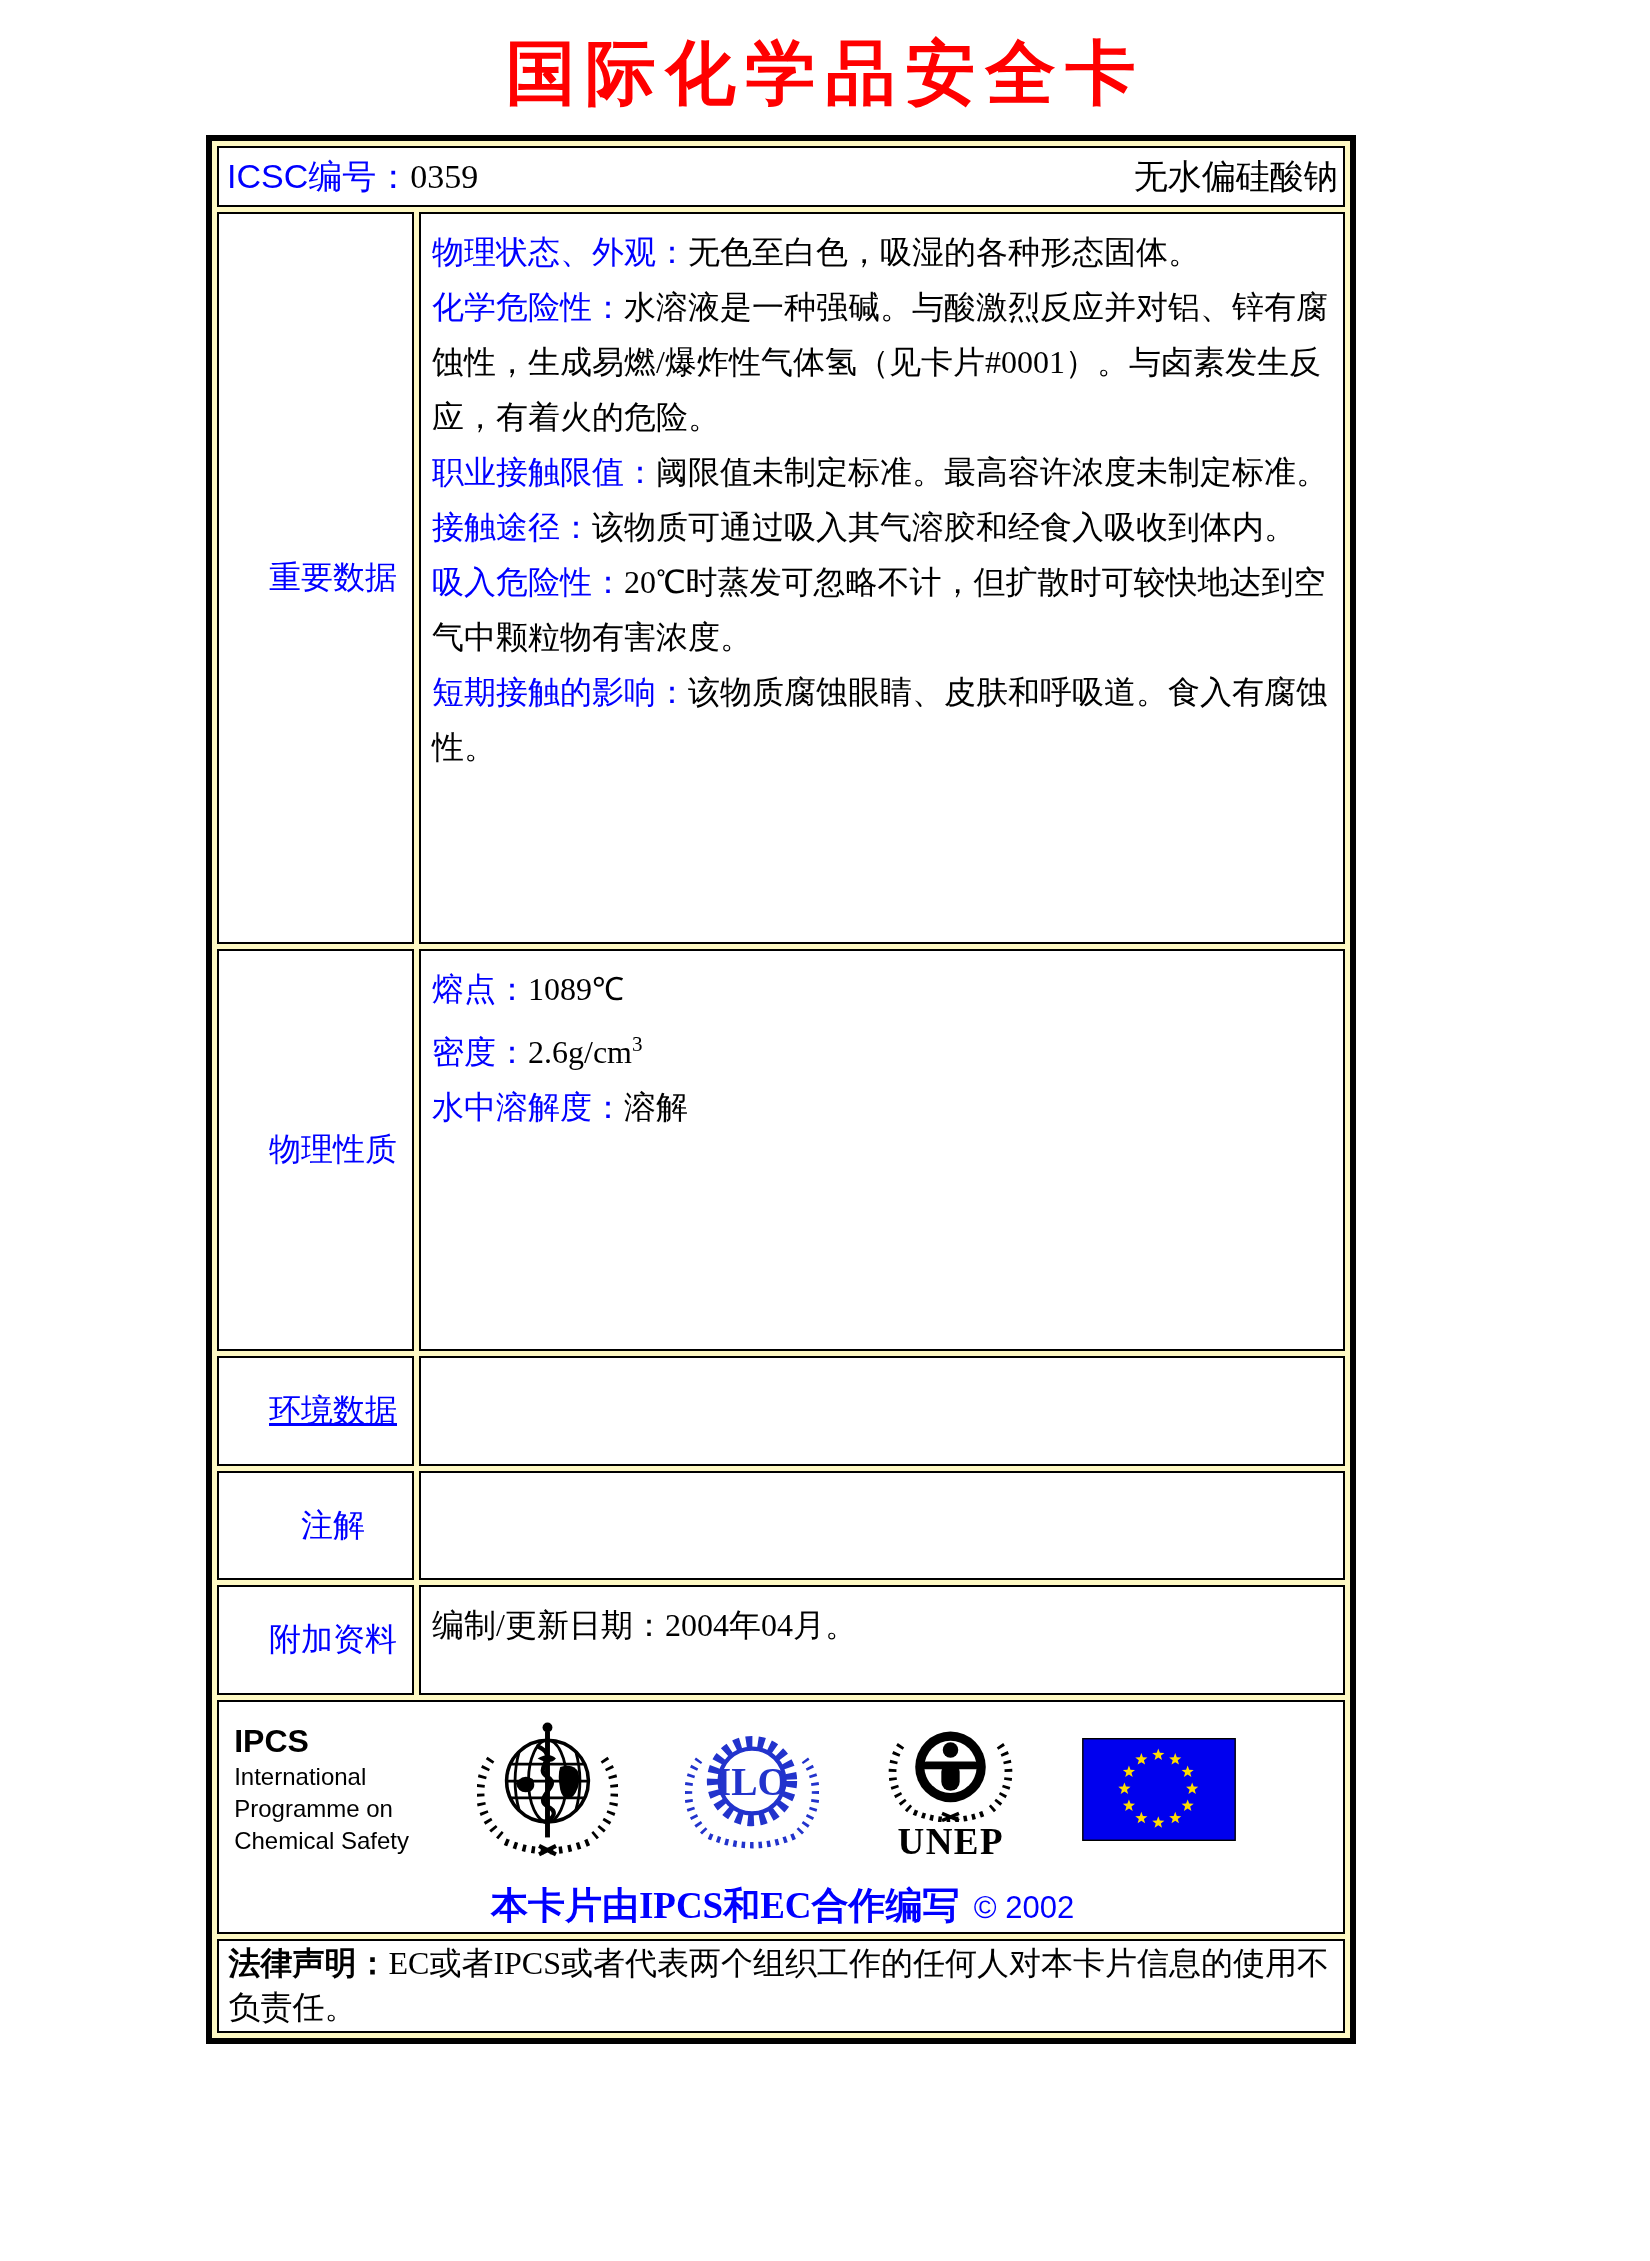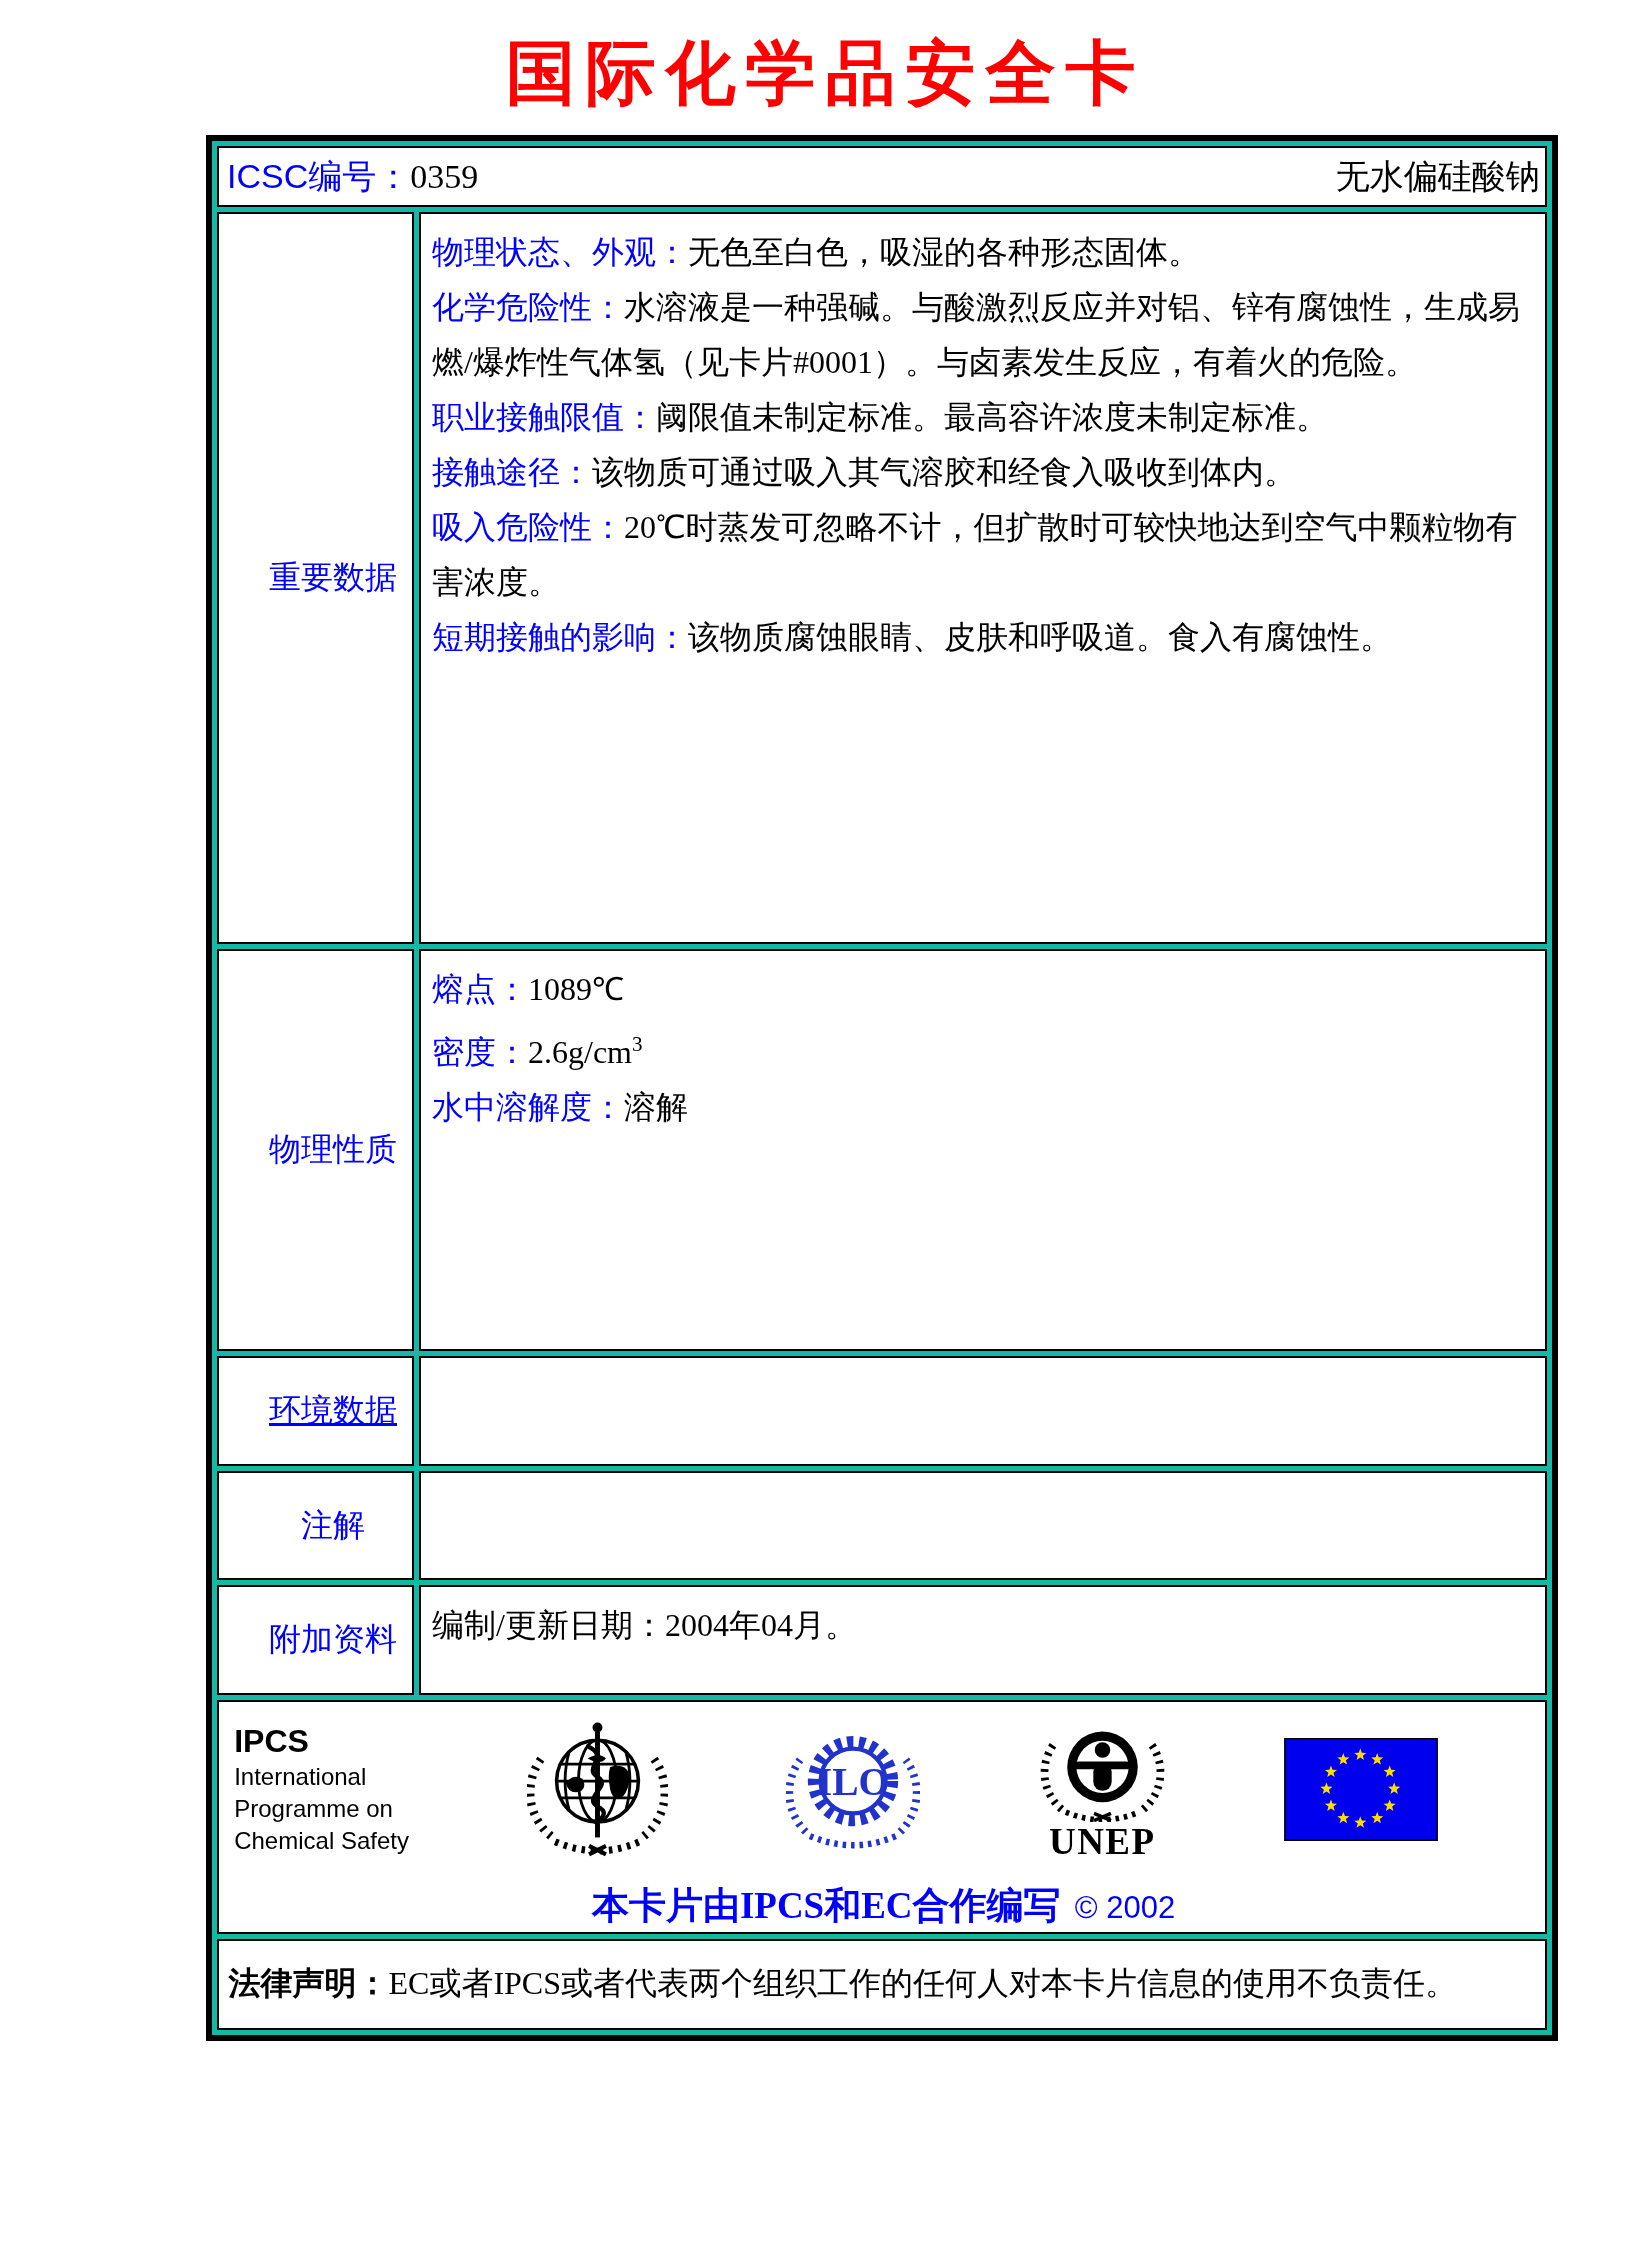--- a/index.html
+++ b/index.html
@@ -14,25 +14,25 @@
     margin: 27px 0 14px 0;
     text-align: center;
     color: #FF0000;
     font-size: 70px;
     font-weight: bold;
     letter-spacing: 10px;
     font-family: "Liberation Serif", serif;
   }
   table.card {
     margin-left: 206px;
-    width: 1352px;
+    width: 1150px;
     border: 6.3px solid #000000;
     border-collapse: separate;
     border-spacing: 5.6px;
-    background: #14b8a6;
+    background: #fef9c3;
   }
   td { border: 2.8px solid #000000; vertical-align: top; background: #ffffff; }
   tr.header-row td { height: 55px; vertical-align: middle; }
   .header-inner {
     display: flex; justify-content: space-between; align-items: center;
     padding: 0 4.2px 0 7px; font-size: 34px;
   }
   .blue-key, .row-label, .icsc-label {
     color: #0000FF;
     font-family: "Liberation Sans", sans-serif;

